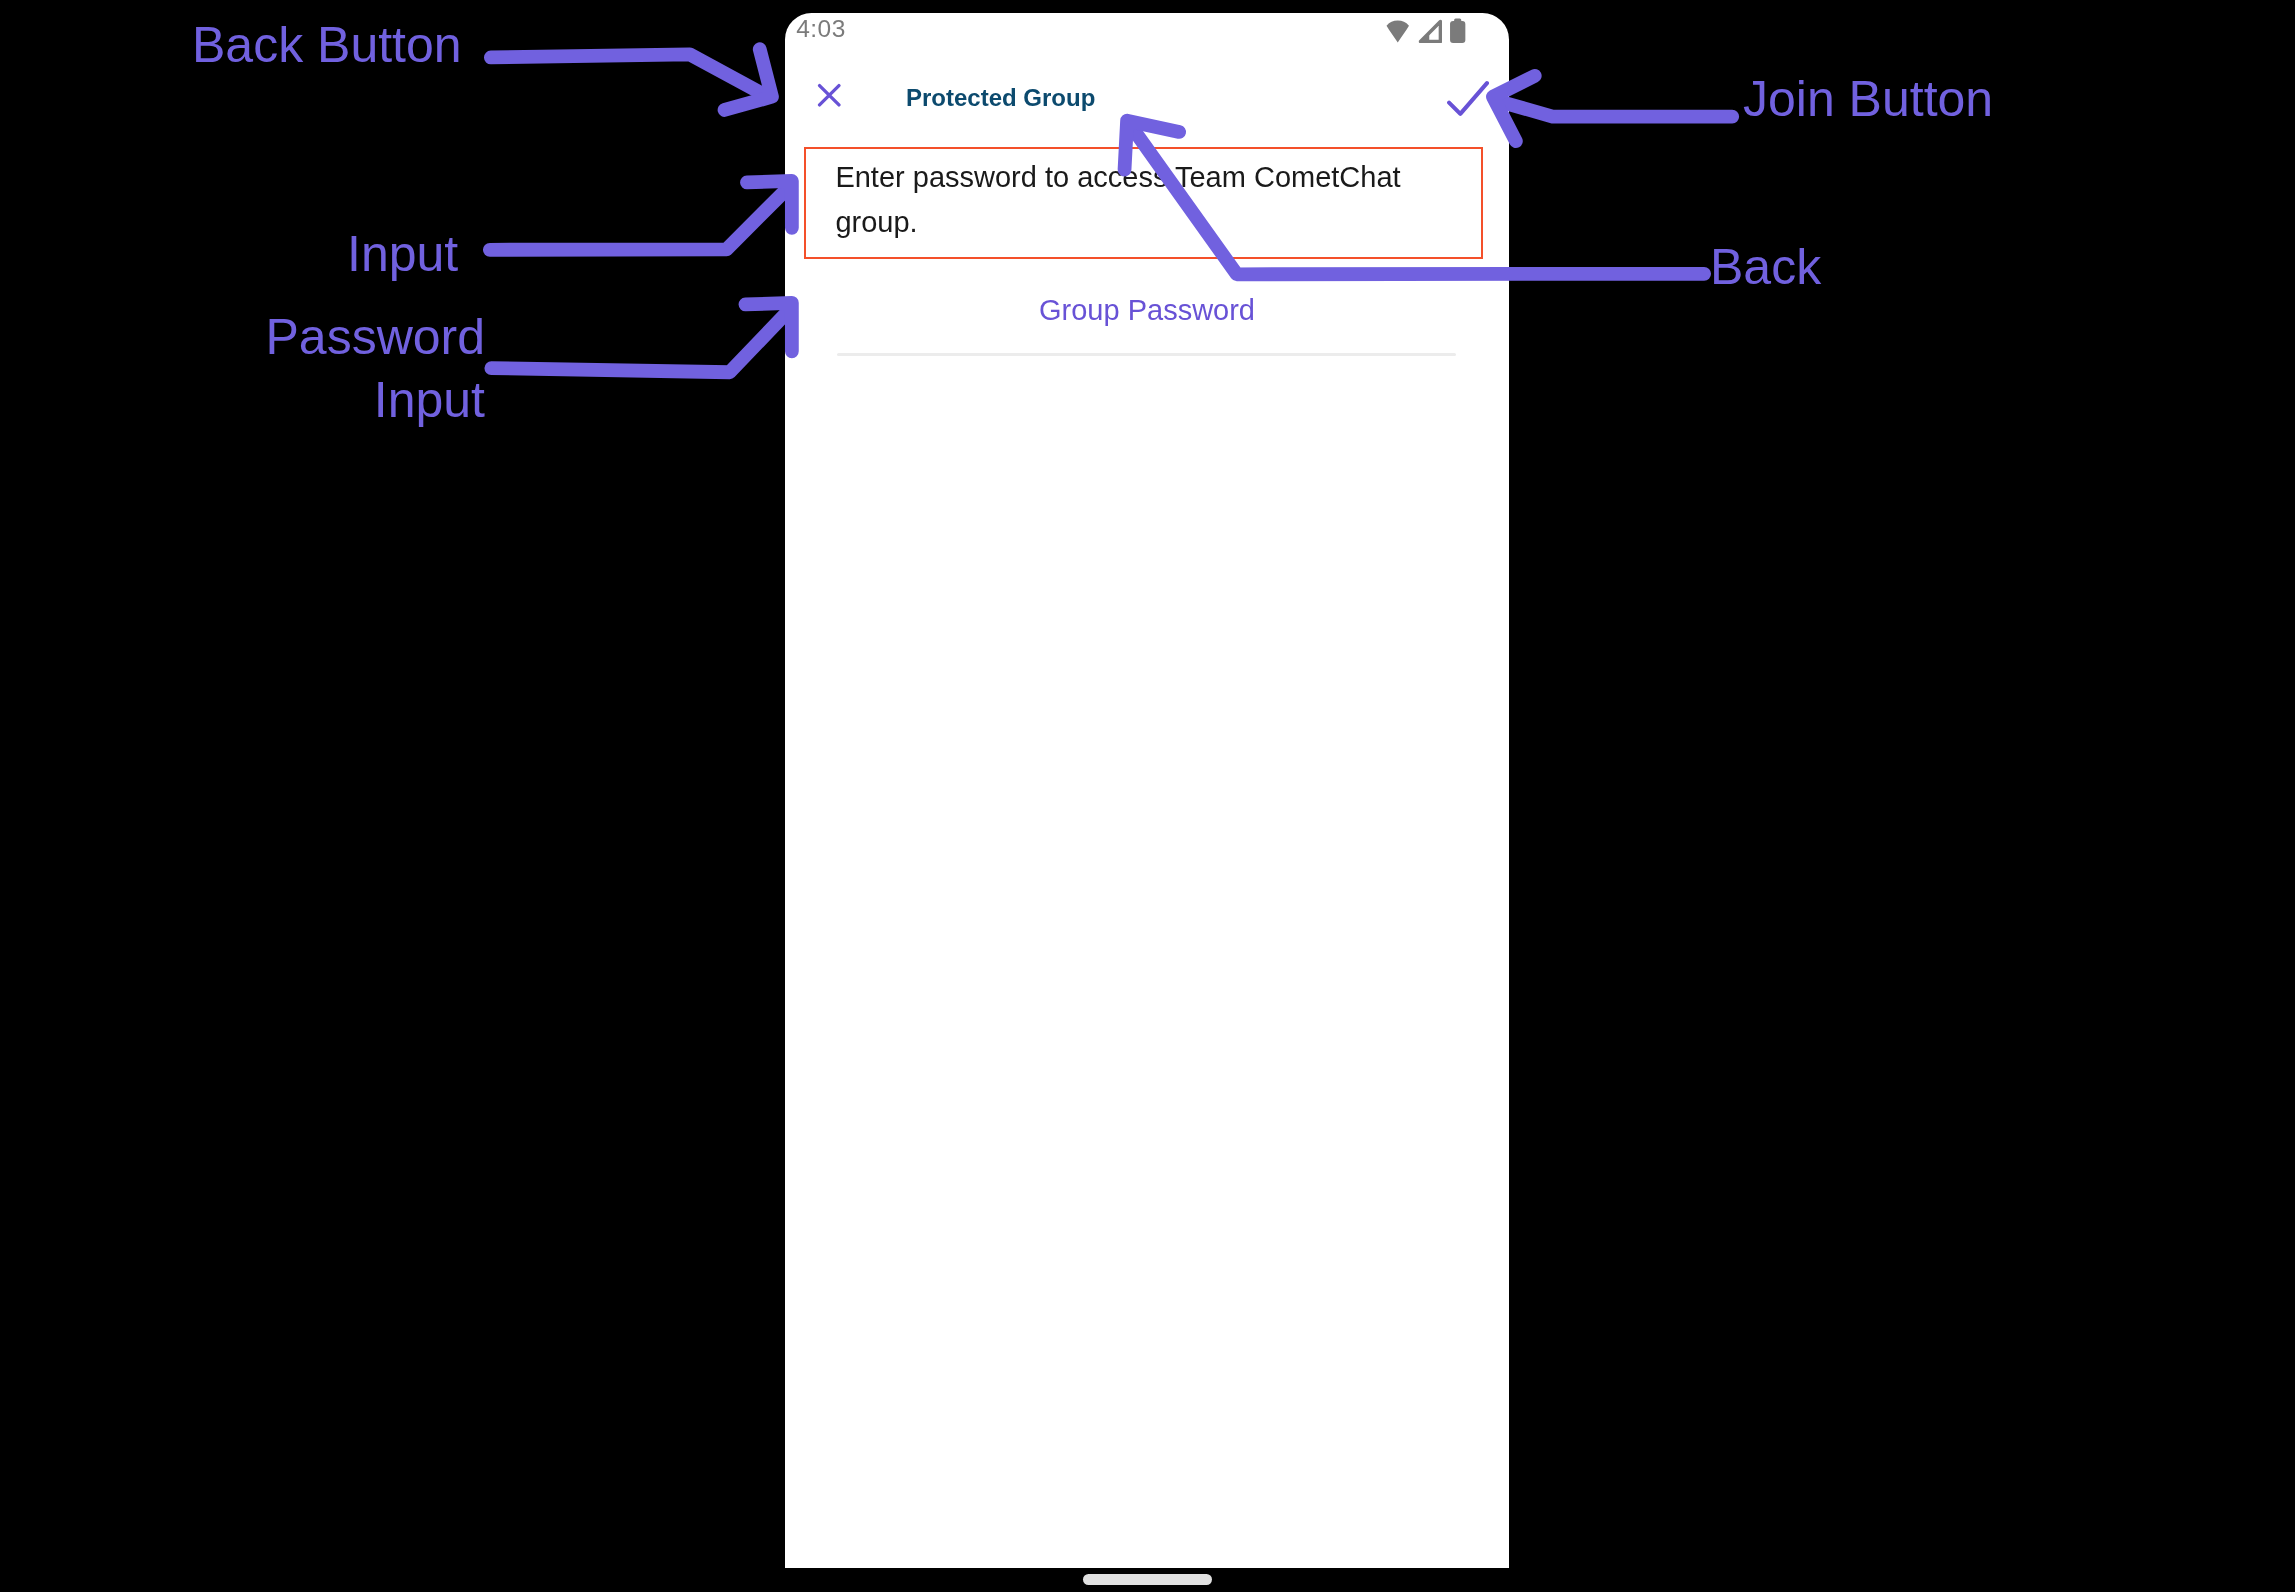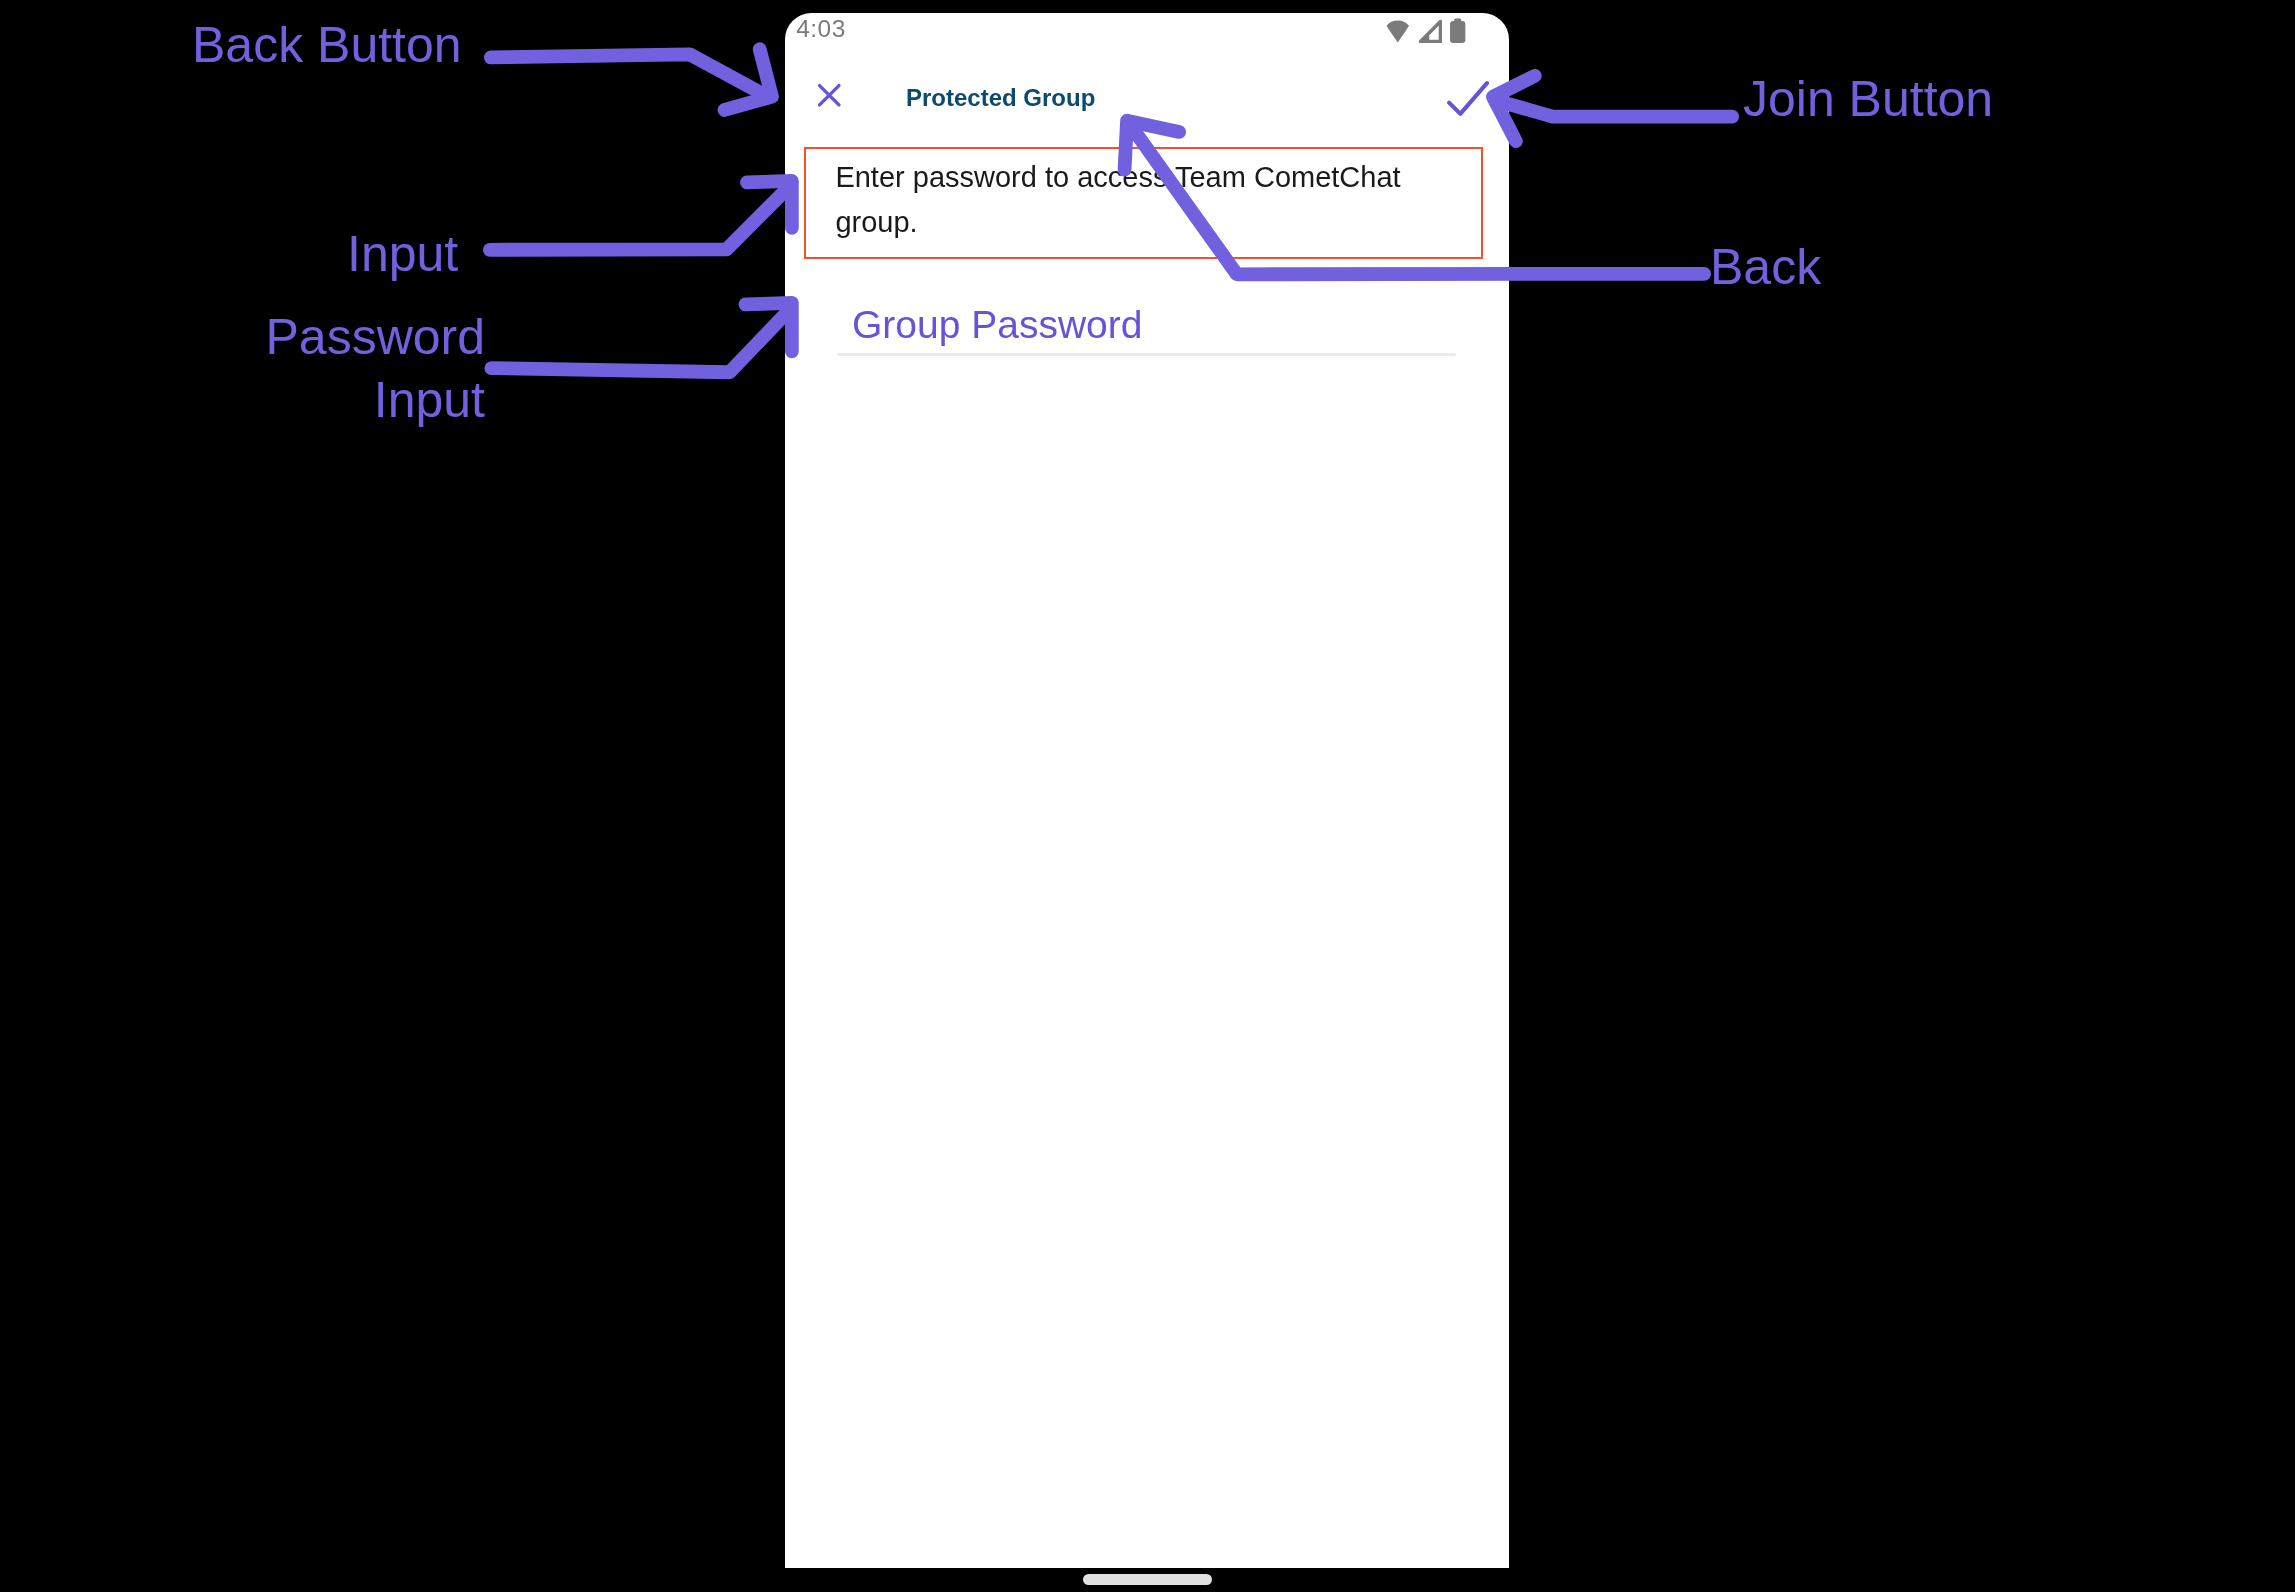--- a/index.html
+++ b/index.html
@@ -69,23 +69,23 @@
   }
 
   .password-field {
     position: absolute;
     left: 52px; top: 269px;
     width: 620px; height: 77px;
   }
   .password-field input {
     width: 100%; height: 56px;
     border: none; outline: none; background: transparent;
-    padding: 0; margin: 15px;
+    padding: 0; margin: 0;
     font-family: "Liberation Sans", "DejaVu Sans", sans-serif;
-    font-size: 39px; color: #6852D6;
+    font-size: 29px; color: #6852D6; text-align: center;
   }
   .password-field input::placeholder { color: #6852D6; opacity: 1; }
   .password-underline {
     position: absolute;
     left: 0; top: 71px;
     width: 619px; height: 3.1px;
     background: #ececec; border-radius: 1.5px;
   }
 
   .home-indicator {

